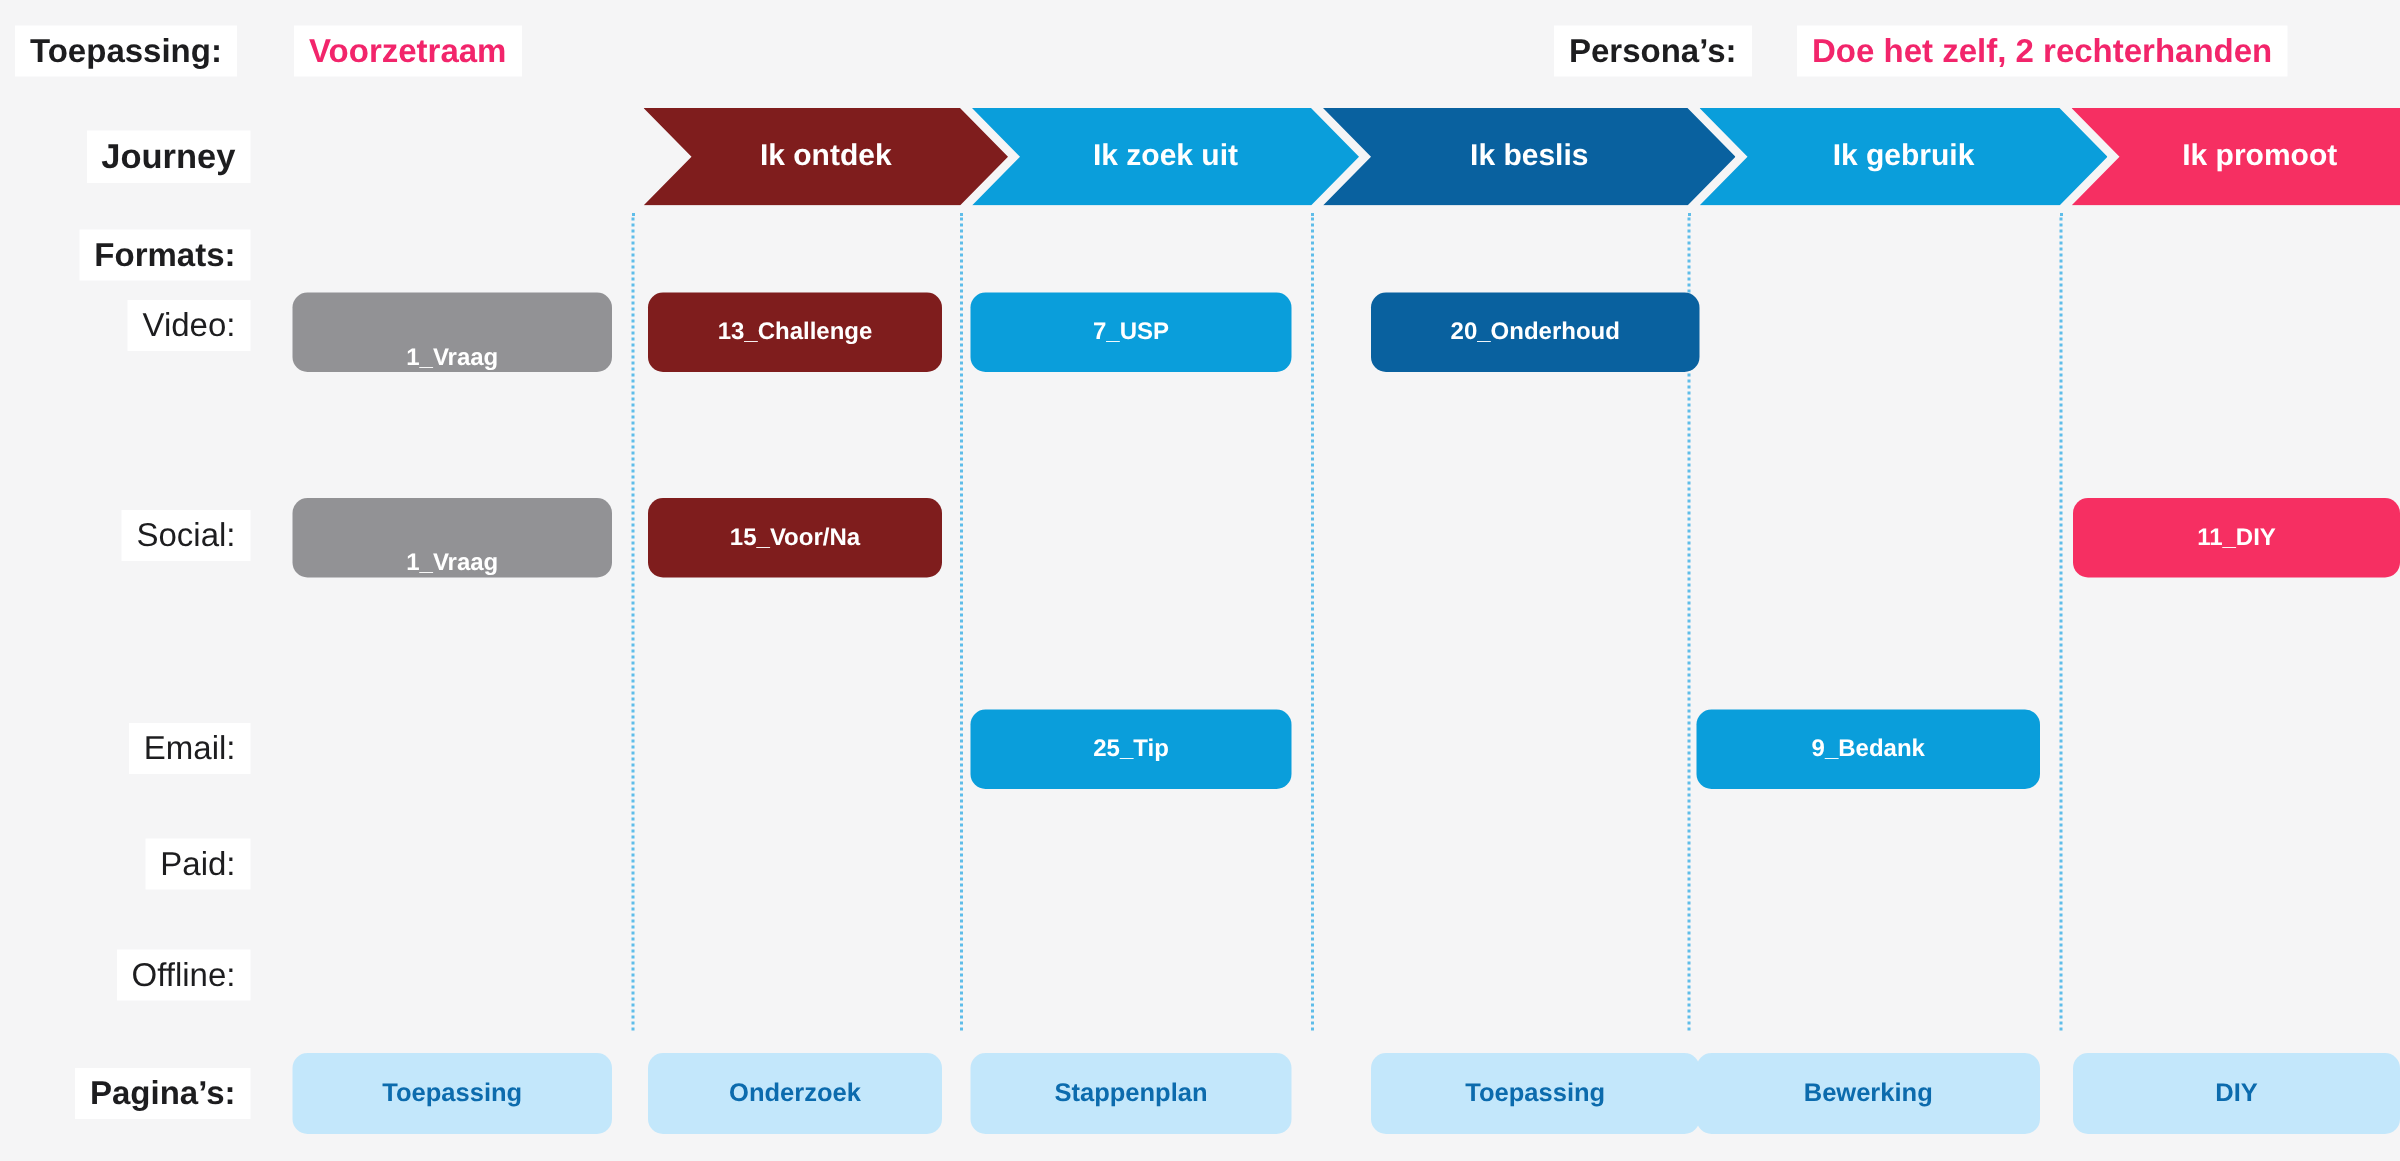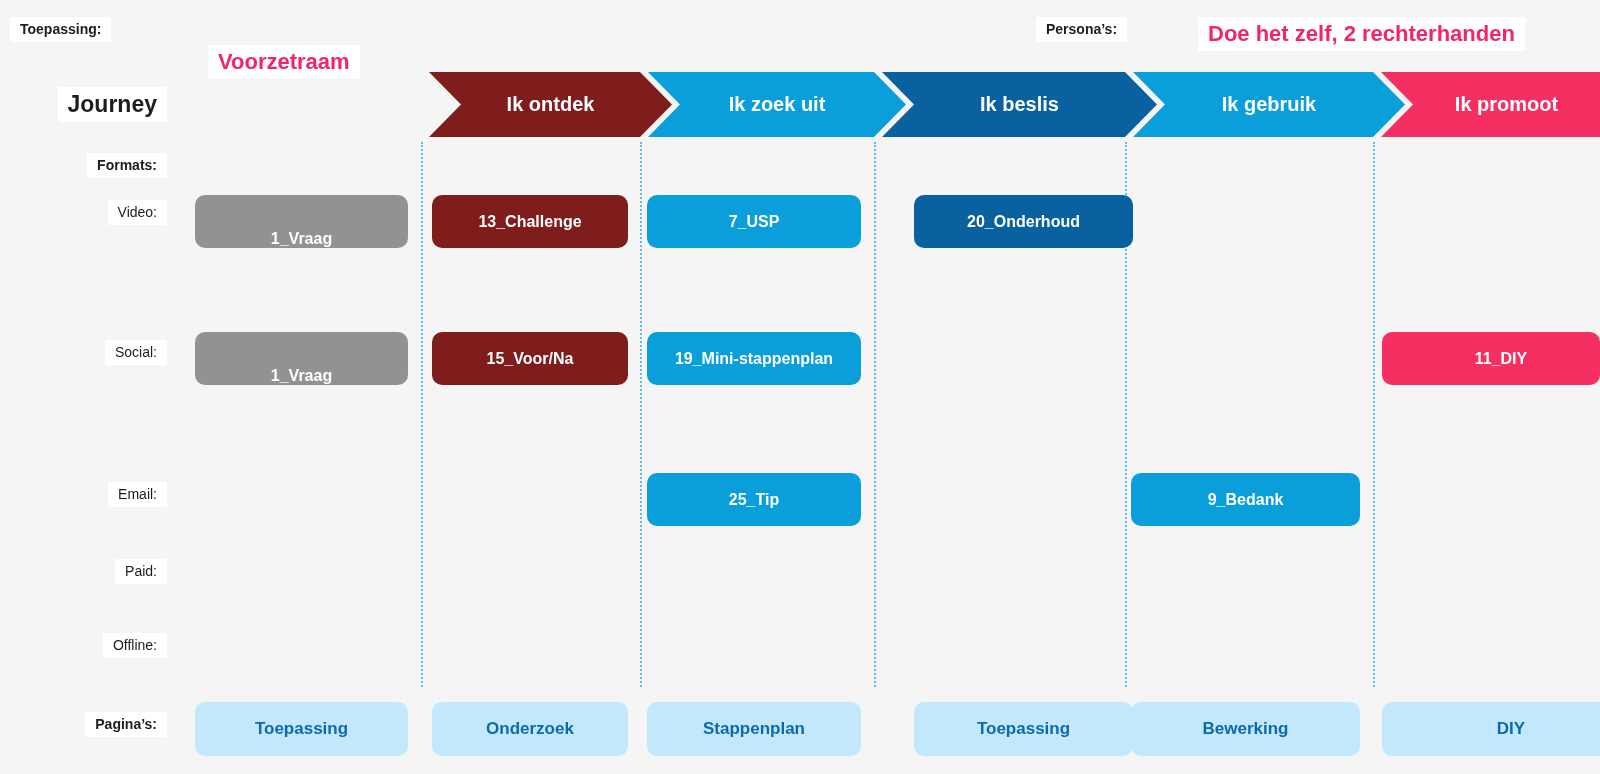--- a/index.html
+++ b/index.html
@@ -3,21 +3,21 @@
 <meta charset="utf-8">
 <style>
   html,body{margin:0;padding:0;background:#e9e9ea;}
   .canvas{
     position:relative;width:1600px;height:774px;overflow:hidden;
     background:#f5f5f6;
     font-family:"Liberation Sans", sans-serif;
   }
   
   .hl{display:inline-block;background:#ffffff;padding:5px 10px;line-height:1.1;}
-  .lbl{color:#1d1d1f;font-size:14px;}
+  .lbl{color:#1d1d1f;font-size:22px;}
   .bold{font-weight:bold;}
   .pink-text{color:#f2256b;font-weight:bold;}
   .abs{position:absolute;}
   .rowlab{position:absolute;left:0;width:167px;text-align:right;}
   
   .chev{
     position:absolute;top:72px;height:65px;box-sizing:border-box;
     display:flex;align-items:center;justify-content:center;
     color:#fff;font-size:20px;font-weight:bold;white-space:nowrap;
   }
@@ -43,42 +43,42 @@
   .card{
     position:absolute;height:53px;border-radius:10px;box-sizing:border-box;
     display:flex;align-items:center;justify-content:center;
     color:#ffffff;font-size:16px;font-weight:bold;white-space:nowrap;
   }
   .c1{left:195px;width:213px;align-items:flex-end;}
   .c2{left:432px;width:196px;}
   .c3{left:647px;width:214px;}
   .c4{left:886px;width:219px;margin-left:28px;}
   .c5{left:1131px;width:229px;}
-  .c6{left:1382px;width:218px;padding-left:20px;}
+  .c6{left:1382px;width:218px;}
   .r-video{top:195px;}
   .r-social{top:332px;}
   .r-social2{top:403px;}
   .r-email{top:473px;}
   
   .pill{
     position:absolute;top:702px;height:54px;border-radius:10px;
     background:#c3e7fb;color:#0c6bad;
     display:flex;align-items:center;justify-content:center;
     font-size:17px;font-weight:bold;
   }
 </style>
 </head>
 <body>
 
 <div class="canvas">
 
   <div class="abs" style="left:10px;top:17px;">
     <span class="hl lbl bold">Toepassing:</span>
   </div>
-  <div class="abs" style="left:208px;top:17px;margin-top:28px;">
+  <div class="abs" style="left:196px;top:17px;">
     <span class="hl pink-text" style="font-size:22px;">Voorzetraam</span>
   </div>
   <div class="abs" style="left:1036px;top:17px;">
     <span class="hl lbl bold">Persona’s:</span>
   </div>
   <div class="abs" style="left:1198px;top:17px;">
     <span class="hl pink-text" style="font-size:22px;">Doe het zelf, 2 rechterhanden</span>
   </div>
 
   <div class="rowlab" style="top:87px;">
@@ -142,23 +142,20 @@
   <div class="card c4 r-video col-darkblue">
     <span>20_Onderhoud</span>
   </div>
 
   <div class="card c1 r-social col-gray">
     <span>1_Vraag</span>
   </div>
   <div class="card c2 r-social col-lightblue">
     <span>15_Voor/Na</span>
   </div>
-  <div class="card c3 r-social col-blue">
-    <span>19_Mini-stappenplan</span>
-  </div>
   <div class="card c6 r-social col-pink">
     <span>11_DIY</span>
   </div>
 
   <div class="card c3 r-email col-blue">
     <span>25_Tip</span>
   </div>
   <div class="card c5 r-email col-blue">
     <span>9_Bedank</span>
   </div>

